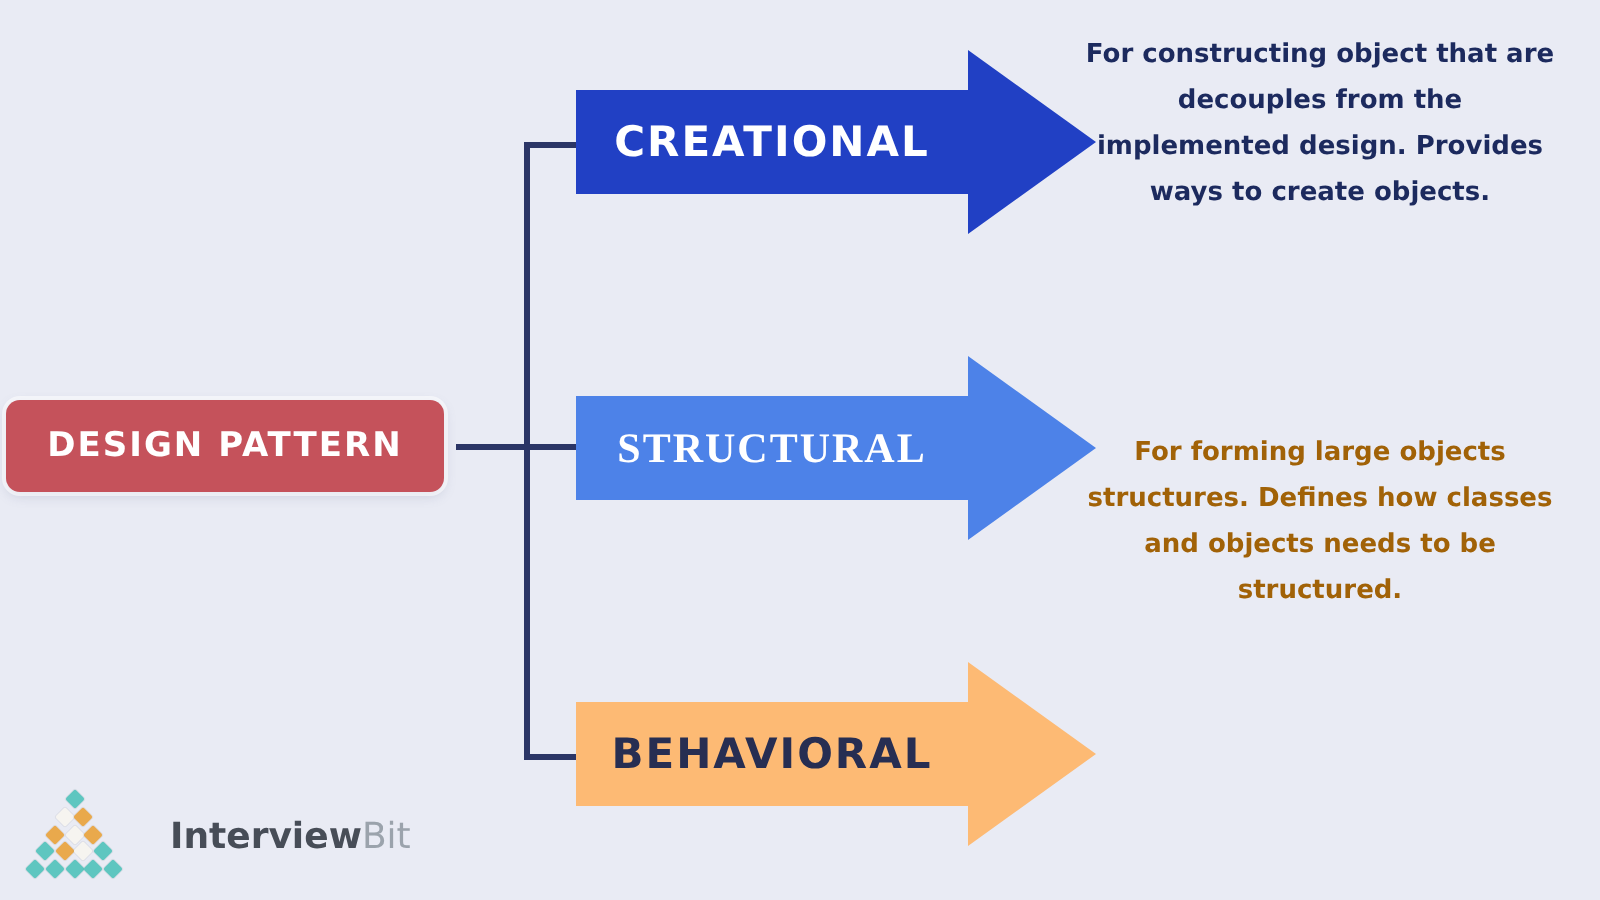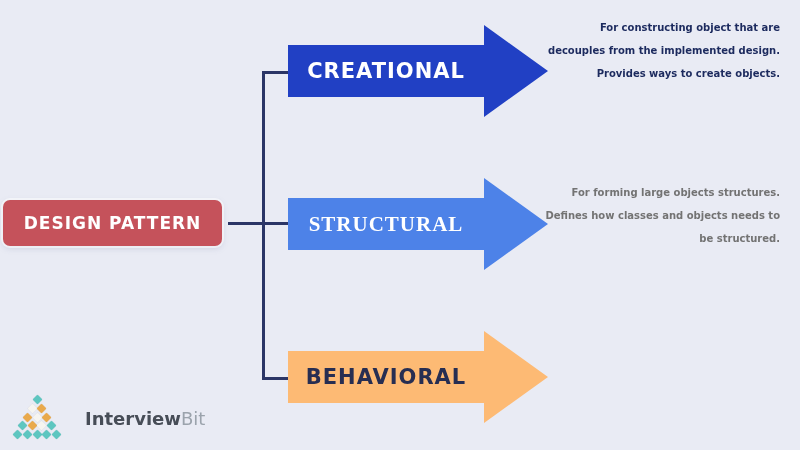--- a/index.html
+++ b/index.html
@@ -54,23 +54,23 @@
   }
   .arrow.creational { top: 25px; }
   .arrow.structural { top: 178px; }
   .arrow.behavioral { top: 331px; }
 
   
   .desc {
     position: absolute;
     left: 540px;
     width: 240px;
-    text-align: right;
+    text-align: center;
     font-weight: bold;
-    font-size: 10px;
+    font-size: 13px;
     line-height: 23px;
   }
   .desc.creational { top: 16px; }
   .desc.structural { top: 181px; }
   .desc.behavioral { top: 326px; }
 
   
   .logo {
     position: absolute;
     left: 13px; top: 396px;
@@ -114,21 +114,21 @@
     <span class="arrow-label" style="color: rgb(255, 255, 255);">CREATIONAL</span>
   </div>
   <div class="arrow structural" style="background-color: rgb(77, 130, 232);">
     <span class="arrow-label" style="color: #ffffff; font-family: Liberation Serif, serif;">STRUCTURAL</span>
   </div>
   <div class="arrow behavioral" style="background-color: #fdba74;">
     <span class="arrow-label" style="color: rgb(39, 46, 82);">BEHAVIORAL</span>
   </div>
 
   <div class="desc creational" style="color: rgb(28, 42, 94);">For constructing object that are decouples from the implemented design. Provides ways to create objects.</div>
-  <div class="desc structural" style="color: #737373;">For forming large objects structures. Defines how classes and objects needs to be structured.</div>
+  <div class="desc structural" style="color: #a16207; margin-top: 34px;">For forming large objects structures. Defines how classes and objects needs to be structured.</div>
 
   <div class="logo">
     <div class="logo-mark">
         <span class="diamond" style="background: rgb(94, 198, 192); left: 20.5px; top: 0px;"></span>
         <span class="diamond" style="background: rgb(246, 244, 240); left: 15.65px; top: 8.8px;"></span>
         <span class="diamond" style="background: rgb(233, 169, 76); left: 25.35px; top: 8.8px;"></span>
         <span class="diamond" style="background: rgb(233, 169, 76); left: 10.8px; top: 17.6px;"></span>
         <span class="diamond" style="background: rgb(246, 244, 240); left: 20.5px; top: 17.6px;"></span>
         <span class="diamond" style="background: rgb(233, 169, 76); left: 30.2px; top: 17.6px;"></span>
         <span class="diamond" style="background: rgb(94, 198, 192); left: 5.95px; top: 26.4px;"></span>

